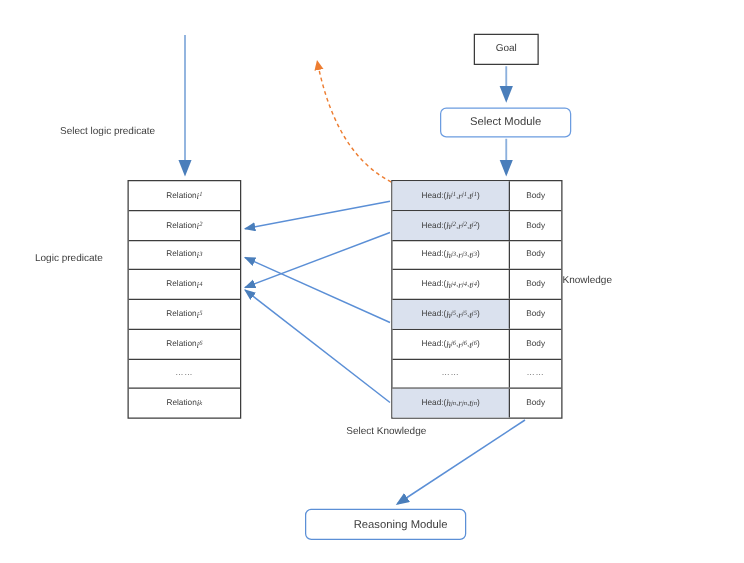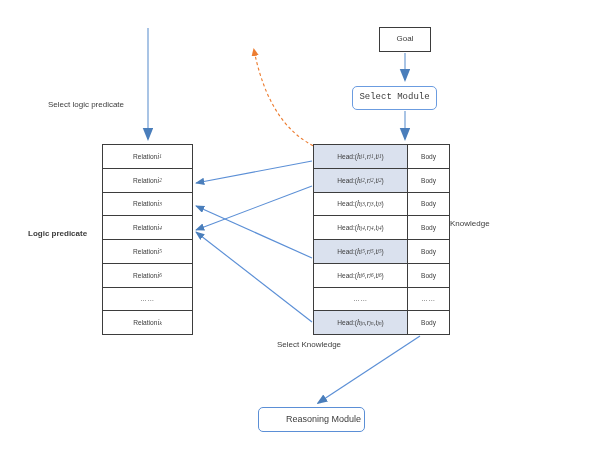--- a/index.html
+++ b/index.html
@@ -43,45 +43,44 @@
     background: #ffffff;
   }
   .node-goal {
     left: 379px; top: 27px;
     width: 52px; height: 25px;
     border: 1.4px solid #3b3b3b;
     font-size: 8px;
   }
   .node-select-module {
     left: 352px; top: 86px;
-    width: 85px; height: 24px;
+    width: 105px; height: 24px;
     border: 1.3px solid #6b9ce0;
     border-radius: 5px;
     font-size: 9px;
-    font-family: Liberation Mono, monospace;
   }
   .node-reasoning-module {
-    left: 258px; top: 407px;
-    width: 107px; height: 25px;
+    left: 244px; top: 407px;
+    width: 129px; height: 25px;
     border: 1.3px solid #5b8fd6;
     border-radius: 5px;
     font-size: 9px;
     padding-left: 24px;
   }
 
   
   .label {
     position: absolute;
     font-size: 8px;
     color: #3c3c3c;
     white-space: nowrap;
   }
   .lbl-select-logic  { left: 48px;  top: 100px; }
   .lbl-calc-match    { left: 175px; top: 98px; }
-  .lbl-logic-pred    { left: 28px;  top: 229px; font-weight: bold; }
+  .lbl-logic-pred    { left: 28px;  top: 202px; }
   .lbl-knowledge     { left: 450px; top: 219px; }
   .lbl-select-know   { left: 277px; top: 340px; }
 
   
   .table {
     position: absolute;
     box-sizing: border-box;
     border: 1.5px solid #3d3d3d;
     display: flex;
     flex-direction: column;

